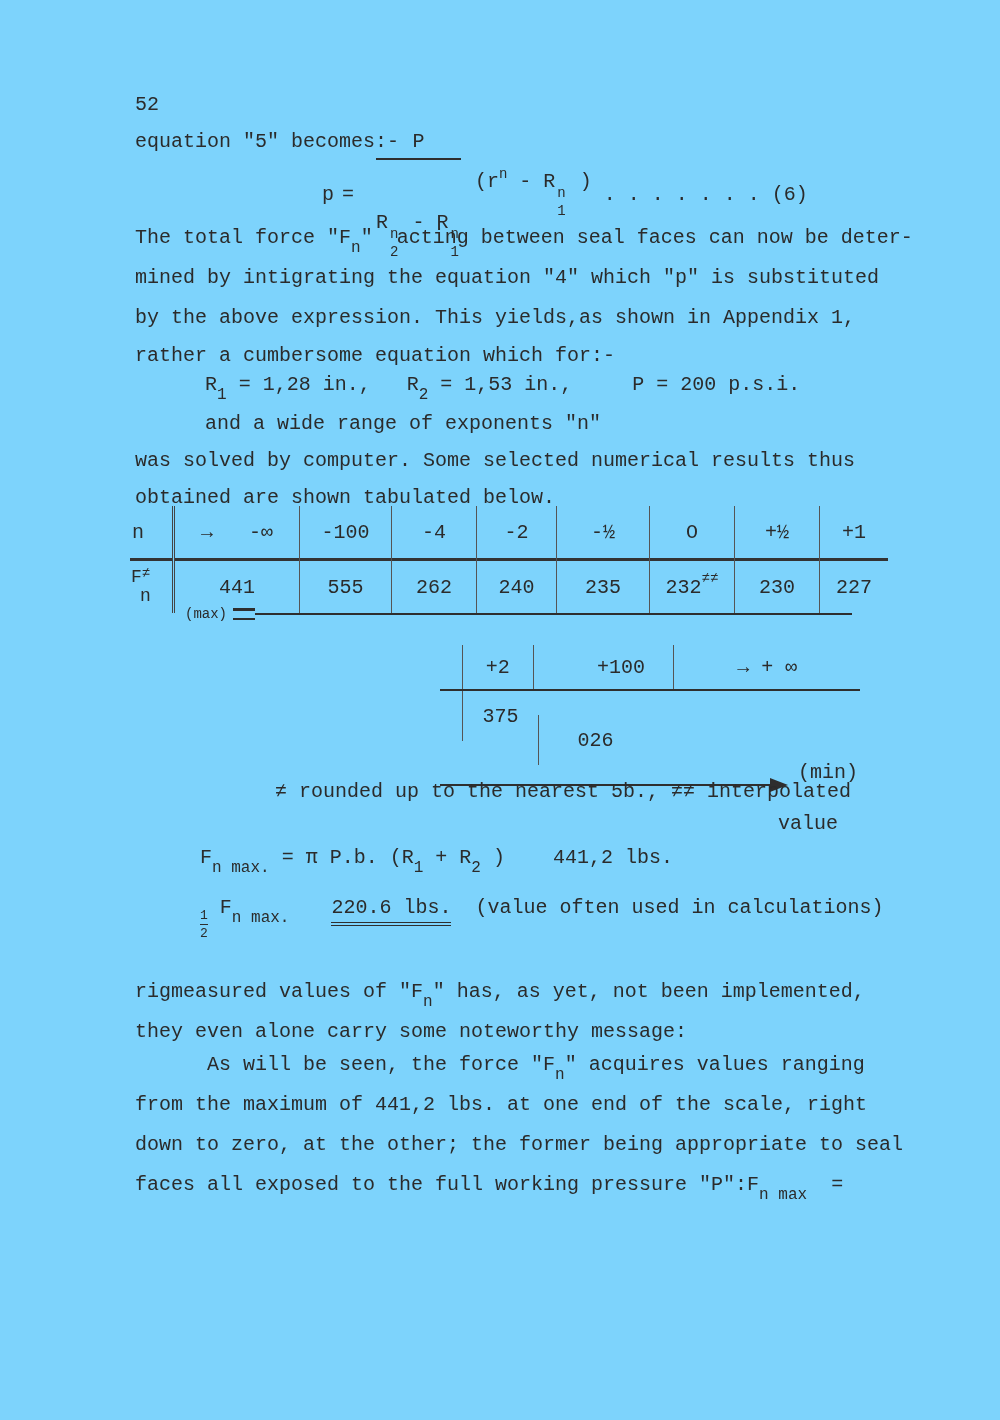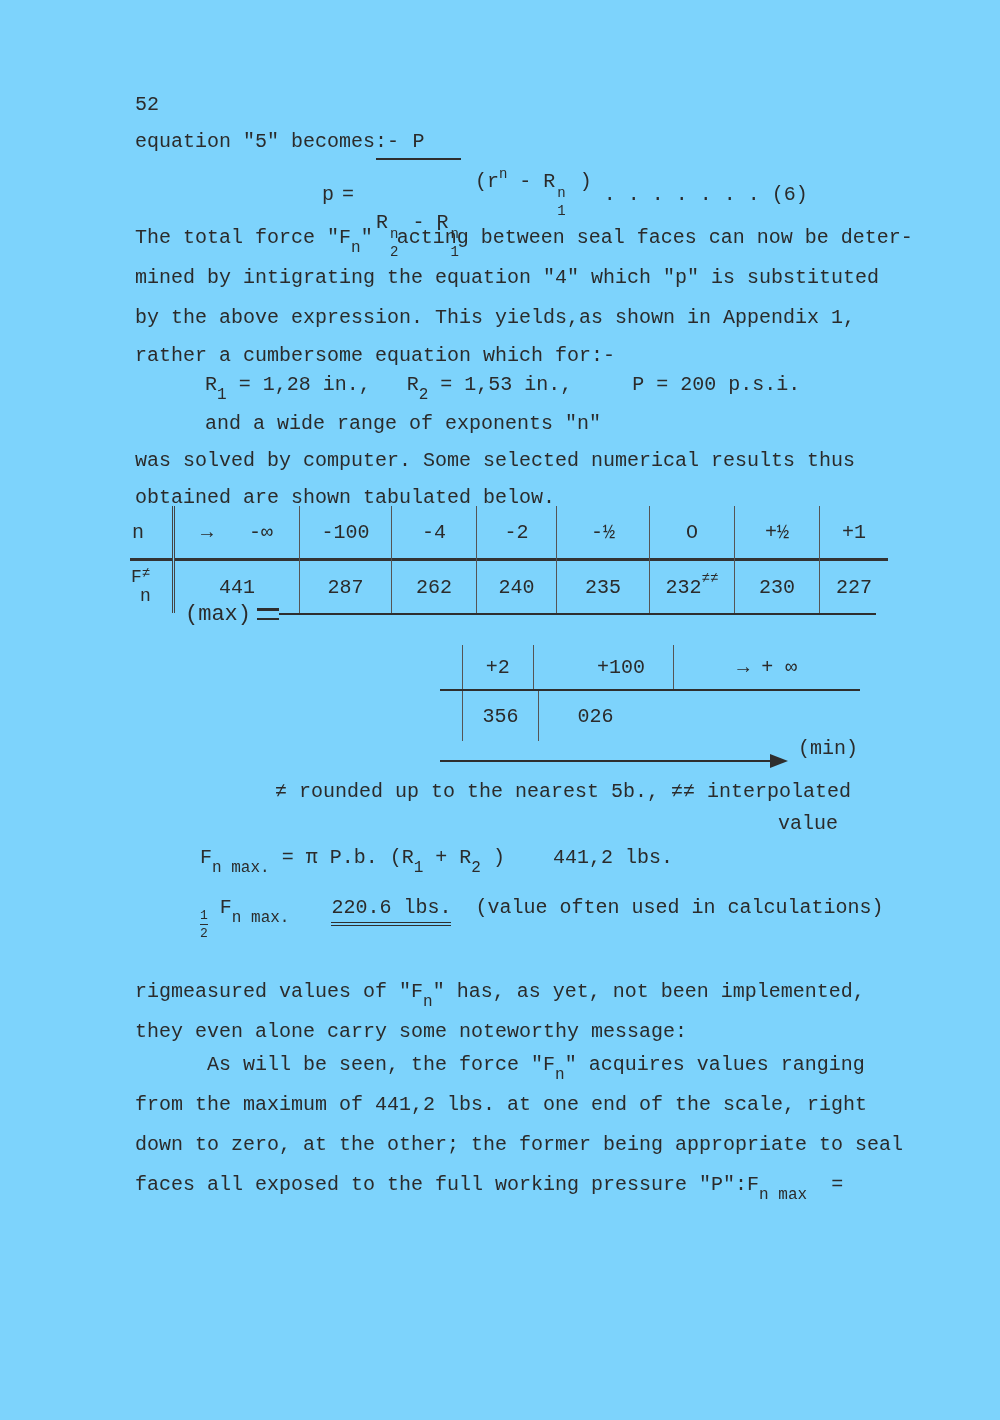--- a/index.html
+++ b/index.html
@@ -33,21 +33,21 @@
   .scr .t{margin-bottom:4px;}
   
   .t1{display:flex;align-items:stretch;}
   .t1col{display:flex;flex-direction:column;}
   .t1h{height:52px;display:flex;align-items:center;justify-content:center;border-bottom:3px solid #333;white-space:pre;}
   .t1v{height:52px;display:flex;align-items:center;justify-content:center;white-space:pre;}
   .cl{border-left:1px solid #555;}
   .flab{align-items:flex-start;justify-content:center;padding-left:1px;font-size:18px;line-height:1.05;flex-direction:column;display:flex;}
   .flabsub{margin-left:9px;}
   .maxrow{display:flex;align-items:center;height:26px;}
-  .maxlab{font-size:22px;}
+  .maxlab{font-size:14px;}
   .dblbar{display:inline-block;width:22px;height:7px;border-top:3px solid #2e2e2e;border-bottom:2px solid #2e2e2e;margin-left:6px;}
   .hline{display:inline-block;height:0;border-top:2px solid #2e2e2e;}
   
   .t2row{display:flex;padding-left:22px;}
   .t2h{height:44px;display:flex;align-items:center;justify-content:center;white-space:pre;}
   .t2v{height:50px;display:flex;align-items:center;justify-content:center;white-space:pre;}
   .t2rule{border-top:2px solid #2e2e2e;width:100%;}
   .t2arrow{display:flex;align-items:center;margin-top:8px;text-align:right;}
   .ahead{
     display:inline-block;width:0;height:0;
@@ -106,21 +106,21 @@
         <span><span>F</span><span class="sup" style="top:-5px;">≠</span></span>
         <span class="flabsub">n</span>
       </div>
     </div>
     <div class="t1col" style="width:124px;">
       <div class="t1h">→   -∞</div>
       <div class="t1v">441</div>
     </div>
     <div class="t1col cl" style="width:91px;">
       <div class="t1h">-100</div>
-      <div class="t1v">287</div>
+      <div class="t1v">555</div>
     </div>
     <div class="t1col cl" style="width:84px;">
       <div class="t1h">-4</div>
       <div class="t1v">262</div>
     </div>
     <div class="t1col cl" style="width:79px;">
       <div class="t1h">-2</div>
       <div class="t1v">240</div>
     </div>
     <div class="t1col cl" style="width:92px;">
@@ -148,22 +148,22 @@
   </div>
 
   <div class="abs" style="left:440px;top:645px;width:420px;">
     <div class="t2row">
       <div class="t2h cl" style="width:75px;">+2</div>
       <div class="t2h cl" style="width:113px;padding-left:35px;">+100</div>
       <div class="t2h cl" style="width:200px;">→ + ∞</div>
     </div>
     <div class="t2rule"></div>
     <div class="t2row">
-      <div class="t2v cl" style="width:75px;">356</div>
-      <div class="t2v cl" style="width:113px;">026</div>
+      <div class="t2v cl" style="width:75px;">375</div>
+      <div class="t2v cl" style="width:113px;margin-top:24px;">026</div>
     </div>
     <div class="t2arrow">
       <span class="hline" style="width:330px;"></span>
       <span class="ahead"></span>
       <span class="minlab">(min)</span>
     </div>
   </div>
 
   <div class="pline" style="left:275px;top:772px;">≠ rounded up to the nearest 5b., ≠≠ interpolated</div>
   <div class="pline" style="left:778px;top:804px;">value</div>

